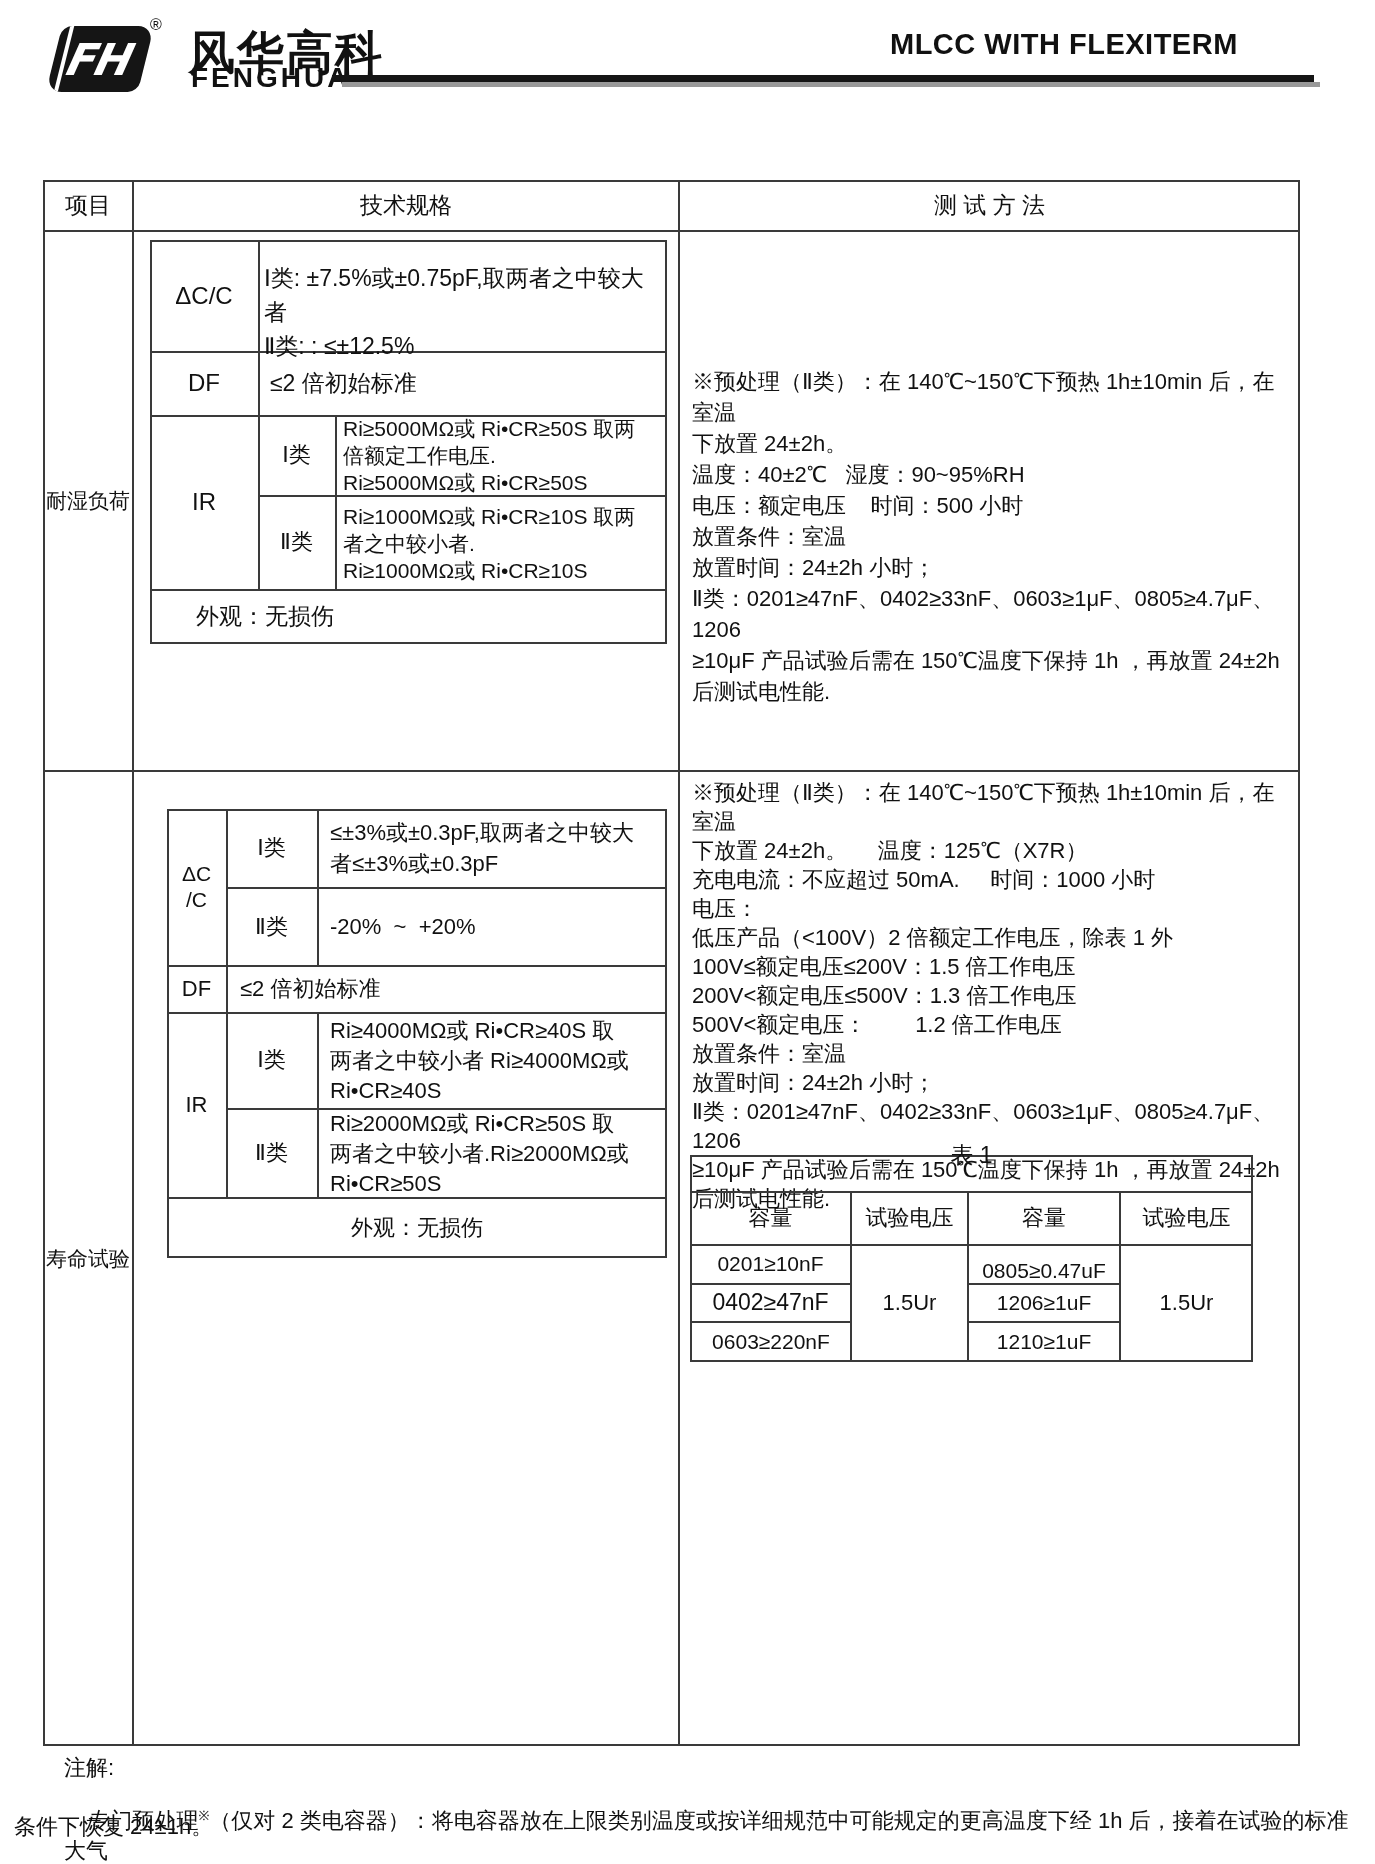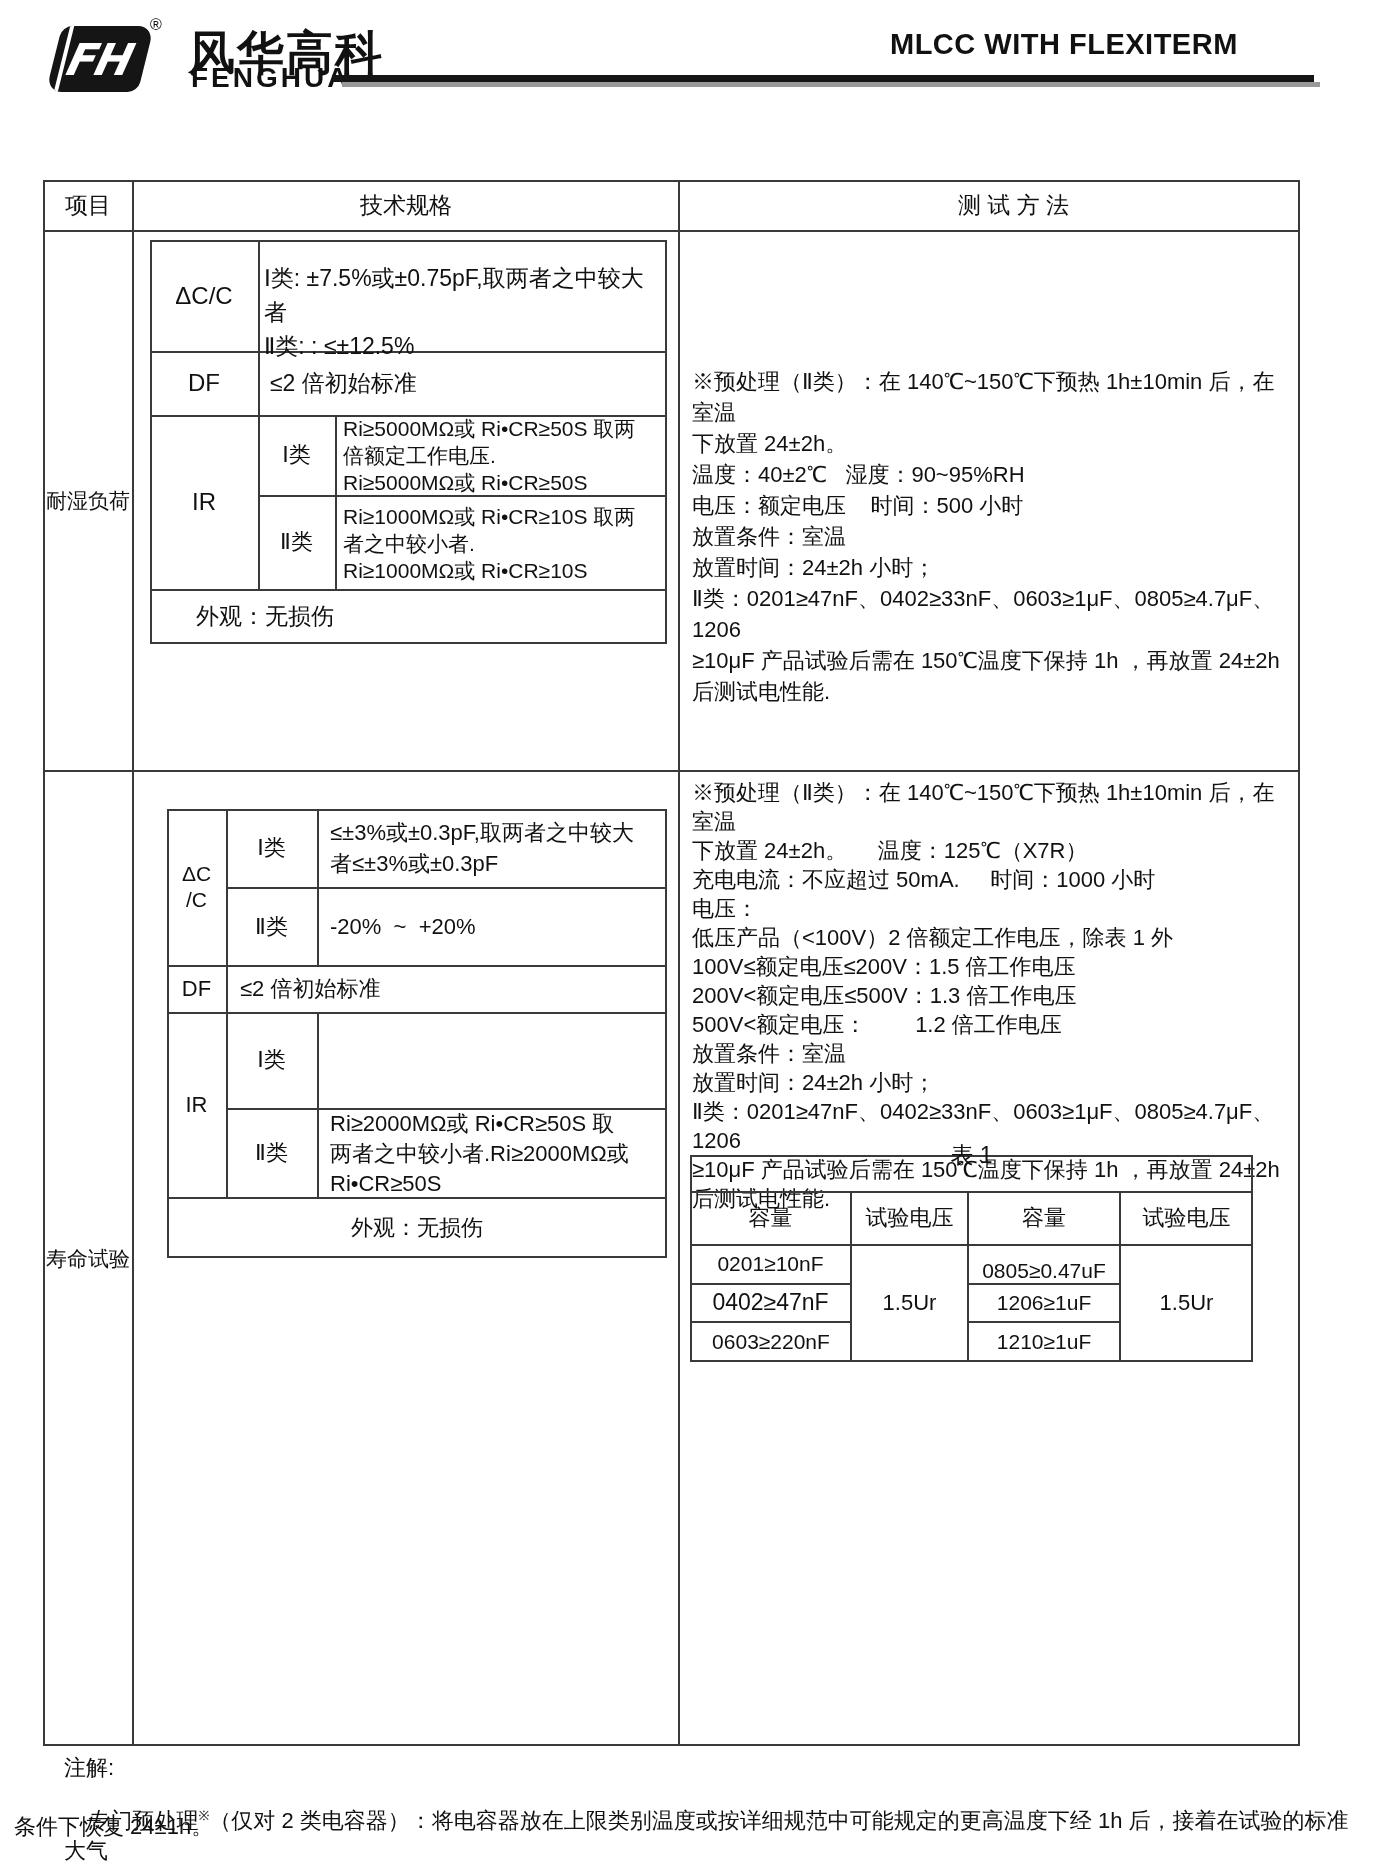--- a/index.html
+++ b/index.html
@@ -51,21 +51,21 @@
   <div class="rule-gray"></div>
 
   <div class="box" style="left:43px;top:180px;width:1257px;height:1566px;"></div>
   <div class="line" style="left:132px;top:180px;width:2px;height:1566px;"></div>
   <div class="line" style="left:678px;top:180px;width:2px;height:1566px;"></div>
   <div class="line" style="left:43px;top:230px;width:1257px;height:2px;"></div>
   <div class="line" style="left:43px;top:770px;width:1257px;height:2px;"></div>
 
   <div class="cell center hdr-cell" style="left:43px;top:180px;width:90px;height:51px;">项目</div>
   <div class="cell center hdr-cell" style="left:133px;top:180px;width:546px;height:51px;">技术规格</div>
-  <div class="cell center hdr-cell" style="left:679px;top:180px;width:621px;height:51px;margin-left:24px;">测 试 方 法</div>
+  <div class="cell center hdr-cell" style="left:679px;top:180px;width:621px;height:51px;">测 试 方 法</div>
 
   <div class="cell center" style="left:43px;top:232px;width:90px;height:538px;font-size:21px;">耐湿负荷</div>
   <div class="cell center" style="left:43px;top:772px;width:90px;height:974px;font-size:21px;">寿命试验</div>
 
   <div class="box" style="left:150px;top:240px;width:517px;height:404px;"></div>
   <div class="line" style="left:258px;top:240px;width:2px;height:350px;"></div>
   <div class="line" style="left:335px;top:416px;width:2px;height:174px;"></div>
   <div class="line" style="left:150px;top:351px;width:517px;height:2px;"></div>
   <div class="line" style="left:150px;top:415px;width:517px;height:2px;"></div>
   <div class="line" style="left:258px;top:495px;width:409px;height:2px;"></div>
@@ -111,20 +111,23 @@
 /C</div>
   <div class="cell center" style="left:226px;top:809px;width:91px;height:78px;font-size:22px;">Ⅰ类</div>
   <div class="cell ml" style="left:330px;top:809px;width:335px;height:78px;font-size:22px;line-height:31px;">≤±3%或±0.3pF,取两者之中较大
 者≤±3%或±0.3pF</div>
   <div class="cell center" style="left:226px;top:889px;width:91px;height:76px;font-size:22px;">Ⅱ类</div>
   <div class="cell ml" style="left:330px;top:889px;width:335px;height:76px;font-size:22px;">-20%  ~  +20%</div>
   <div class="cell center" style="left:167px;top:965px;width:59px;height:47px;font-size:22px;">DF</div>
   <div class="cell" style="left:240px;top:965px;width:426px;height:47px;font-size:22px;">≤2 倍初始标准</div>
   <div class="cell center" style="left:167px;top:1012px;width:59px;height:185px;font-size:22px;">IR</div>
   <div class="cell center" style="left:226px;top:1012px;width:91px;height:96px;font-size:22px;">Ⅰ类</div>
+  <div class="cell ml" style="left:330px;top:1014px;width:335px;height:94px;font-size:22px;line-height:30px;">Ri≥4000MΩ或 Ri•CR≥40S 取
+两者之中较小者 Ri≥4000MΩ或
+Ri•CR≥40S</div>
   <div class="cell center" style="left:226px;top:1108px;width:91px;height:89px;font-size:22px;">Ⅱ类</div>
   <div class="cell ml" style="left:330px;top:1110px;width:335px;height:87px;font-size:22px;line-height:30px;">Ri≥2000MΩ或 Ri•CR≥50S 取
 两者之中较小者.Ri≥2000MΩ或
 Ri•CR≥50S</div>
   <div class="cell center" style="left:167px;top:1197px;width:500px;height:61px;font-size:22px;">外观：无损伤</div>
 
   <div class="cell ml" style="left:692px;top:778px;width:604px;height:379px;font-size:22px;line-height:29px;align-items:flex-start;">※预处理（Ⅱ类）：在 140℃~150℃下预热 1h±10min 后，在室温
 下放置 24±2h。     温度：125℃（X7R）
 充电电流：不应超过 50mA.     时间：1000 小时
 电压：

